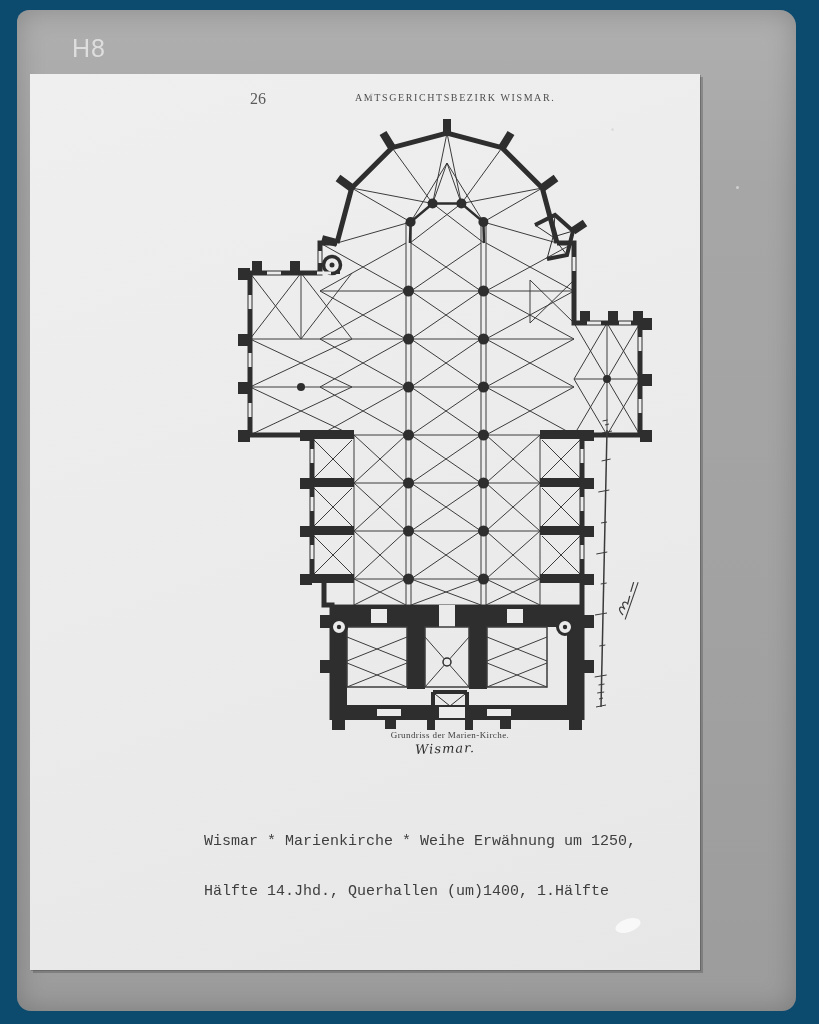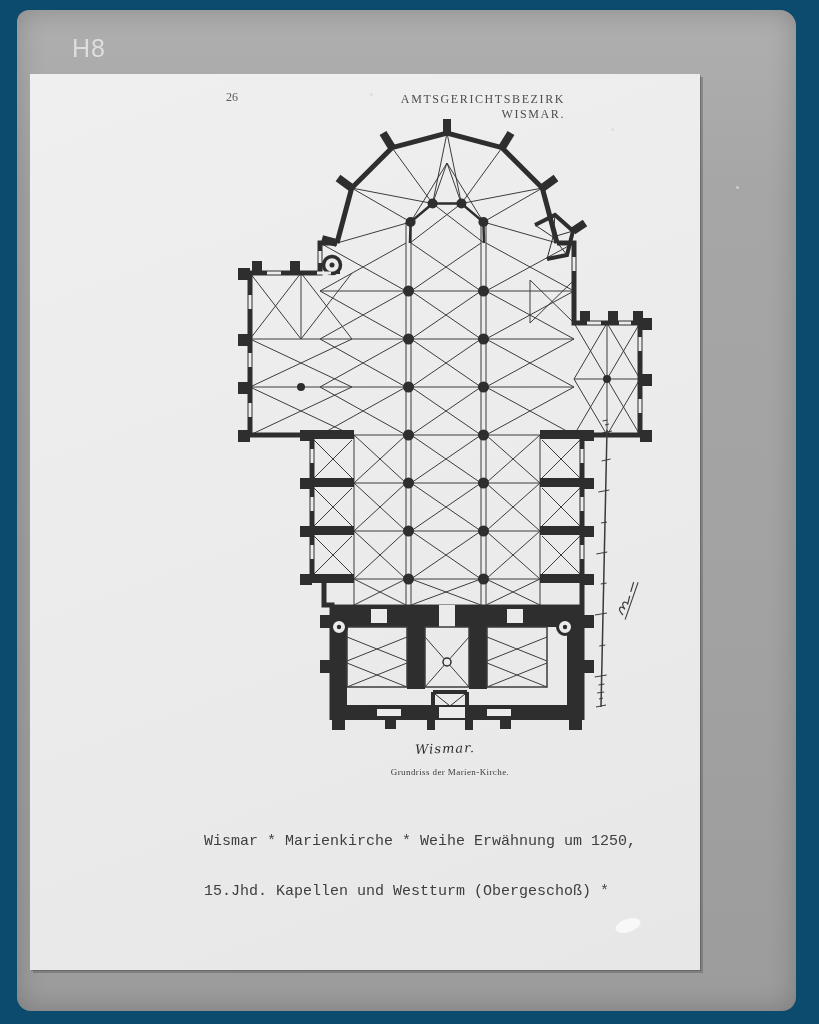--- a/index.html
+++ b/index.html
@@ -7,27 +7,27 @@
          font-family:"Liberation Sans",sans-serif;}
   .mat{position:absolute;left:17px;top:10px;right:23px;bottom:13px;
        background:linear-gradient(180deg,#afafaf 0%,#a6a6a6 18%,#a2a2a2 60%,#9c9c9c 100%);
        border-radius:12px 16px 14px 14px;
        box-shadow:inset 0 0 28px rgba(0,0,0,.22);}
   .archive-label{position:absolute;left:72px;top:34px;font-size:25px;letter-spacing:1px;
        color:#dedede;font-weight:400;}
   .page{position:absolute;left:30px;top:74px;width:670px;height:896px;
        background:linear-gradient(160deg,#efefef 0%,#ebebeb 55%,#e7e7e7 100%);
        box-shadow:3px 3px 0 rgba(50,50,50,.28), 1px 1px 0 rgba(70,70,70,.35);}
-  .page-number{position:absolute;left:196px;top:16px;font-family:"Liberation Serif",serif;
-       font-size:12px;color:#5a5a5a;}
-  .page-header{position:absolute;left:325px;top:18px;width:210px;text-align:right;
-       font-family:"Liberation Serif",serif;font-size:12px;letter-spacing:1.6px;color:#4d4d4d;}
+  .page-number{position:absolute;left:220px;top:16px;font-family:"Liberation Serif",serif;
+       font-size:16px;color:#5a5a5a;}
+  .page-header{position:absolute;left:325px;top:18px;width:210px;text-align:left;
+       font-family:"Liberation Serif",serif;font-size:10px;letter-spacing:1.6px;color:#4d4d4d;}
   .plan-svg{position:absolute;left:205px;top:41px;}
   .plan-caption{position:absolute;left:320px;top:656px;width:200px;text-align:center;
-       font-family:"Liberation Serif",serif;font-size:9px;letter-spacing:.4px;color:#3c3c3c;margin-top:37px;}
+       font-family:"Liberation Serif",serif;font-size:9px;letter-spacing:.4px;color:#3c3c3c;}
   .plan-caption-hand{position:absolute;left:330px;top:667px;width:170px;text-align:center;
        font-family:"DejaVu Serif",serif;font-style:italic;font-size:13px;color:#2f2f2f;
        transform:rotate(-2deg);letter-spacing:1px;}
   .typed{position:absolute;left:174px;top:726px;font-family:"Liberation Mono","DejaVu Sans Mono",monospace;
        font-size:15px;line-height:16.8px;color:#3e3e3e;white-space:pre;}
   .smudge{position:absolute;left:585px;top:845px;width:26px;height:13px;border-radius:50%;
        background:#fafafa;transform:rotate(-18deg);opacity:.9;}
   .speck{position:absolute;width:3px;height:3px;border-radius:50%;background:#d9d9d9;opacity:.8;}
 </style>
 </head>
@@ -231,21 +231,21 @@
         <path stroke-width="1.2" d="M0,0 C3,-9 8,-7 6,-1 C10,-9 14,-5 12,-1 L20,-3 M24,-4 L34,-6"></path>
         <path stroke-width="1" d="M-3,4 L36,-2"></path>
       </g>
     </svg>
 
     <div class="plan-caption">Grundriss der Marien-Kirche.</div>
     <div class="plan-caption-hand">Wismar.</div>
 
     <div class="typed">
       <div>Wismar * Marienkirche * Weihe Erwähnung um 1250,</div>
-      <div>15.Jhd. Kapellen und Westturm (Obergeschoß) *</div>
+      <div>Hälfte 14.Jhd., Querhallen (um)1400, 1.Hälfte</div>
       
       
       
       
     </div>
 
     <div class="smudge"></div>
   </div>
 
   <div class="speck" style="left:611px;top:128px;"></div>

